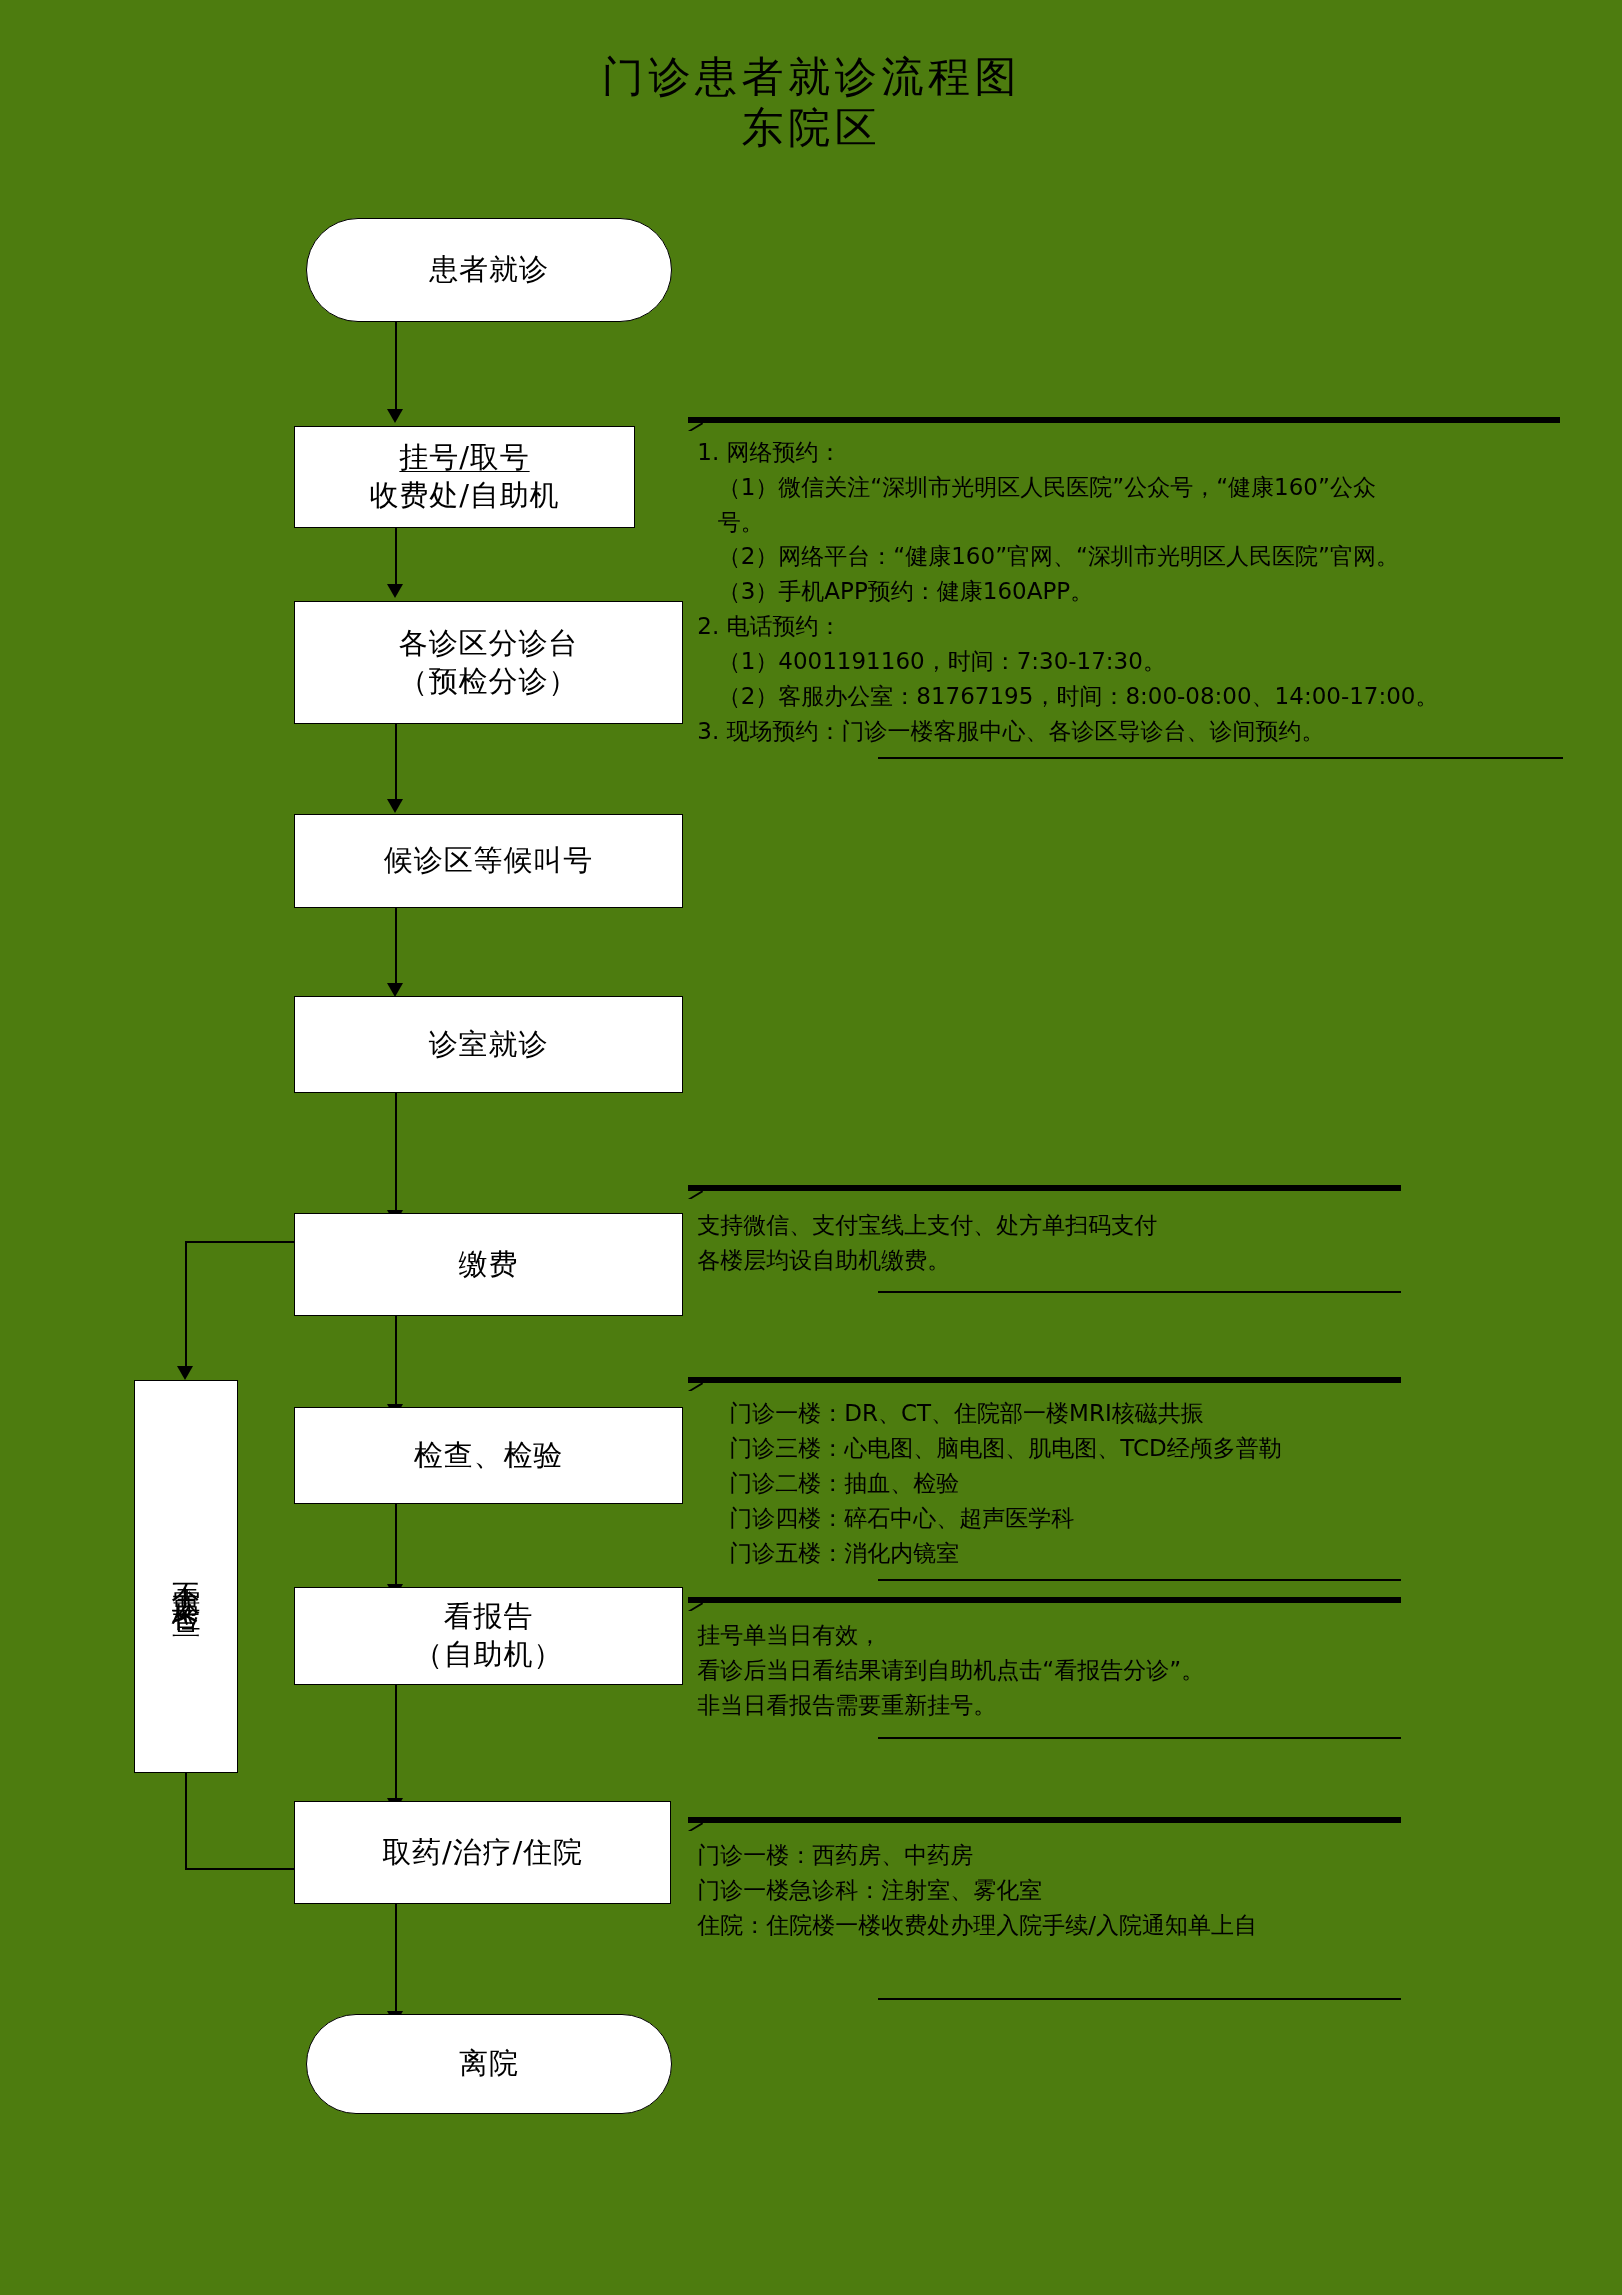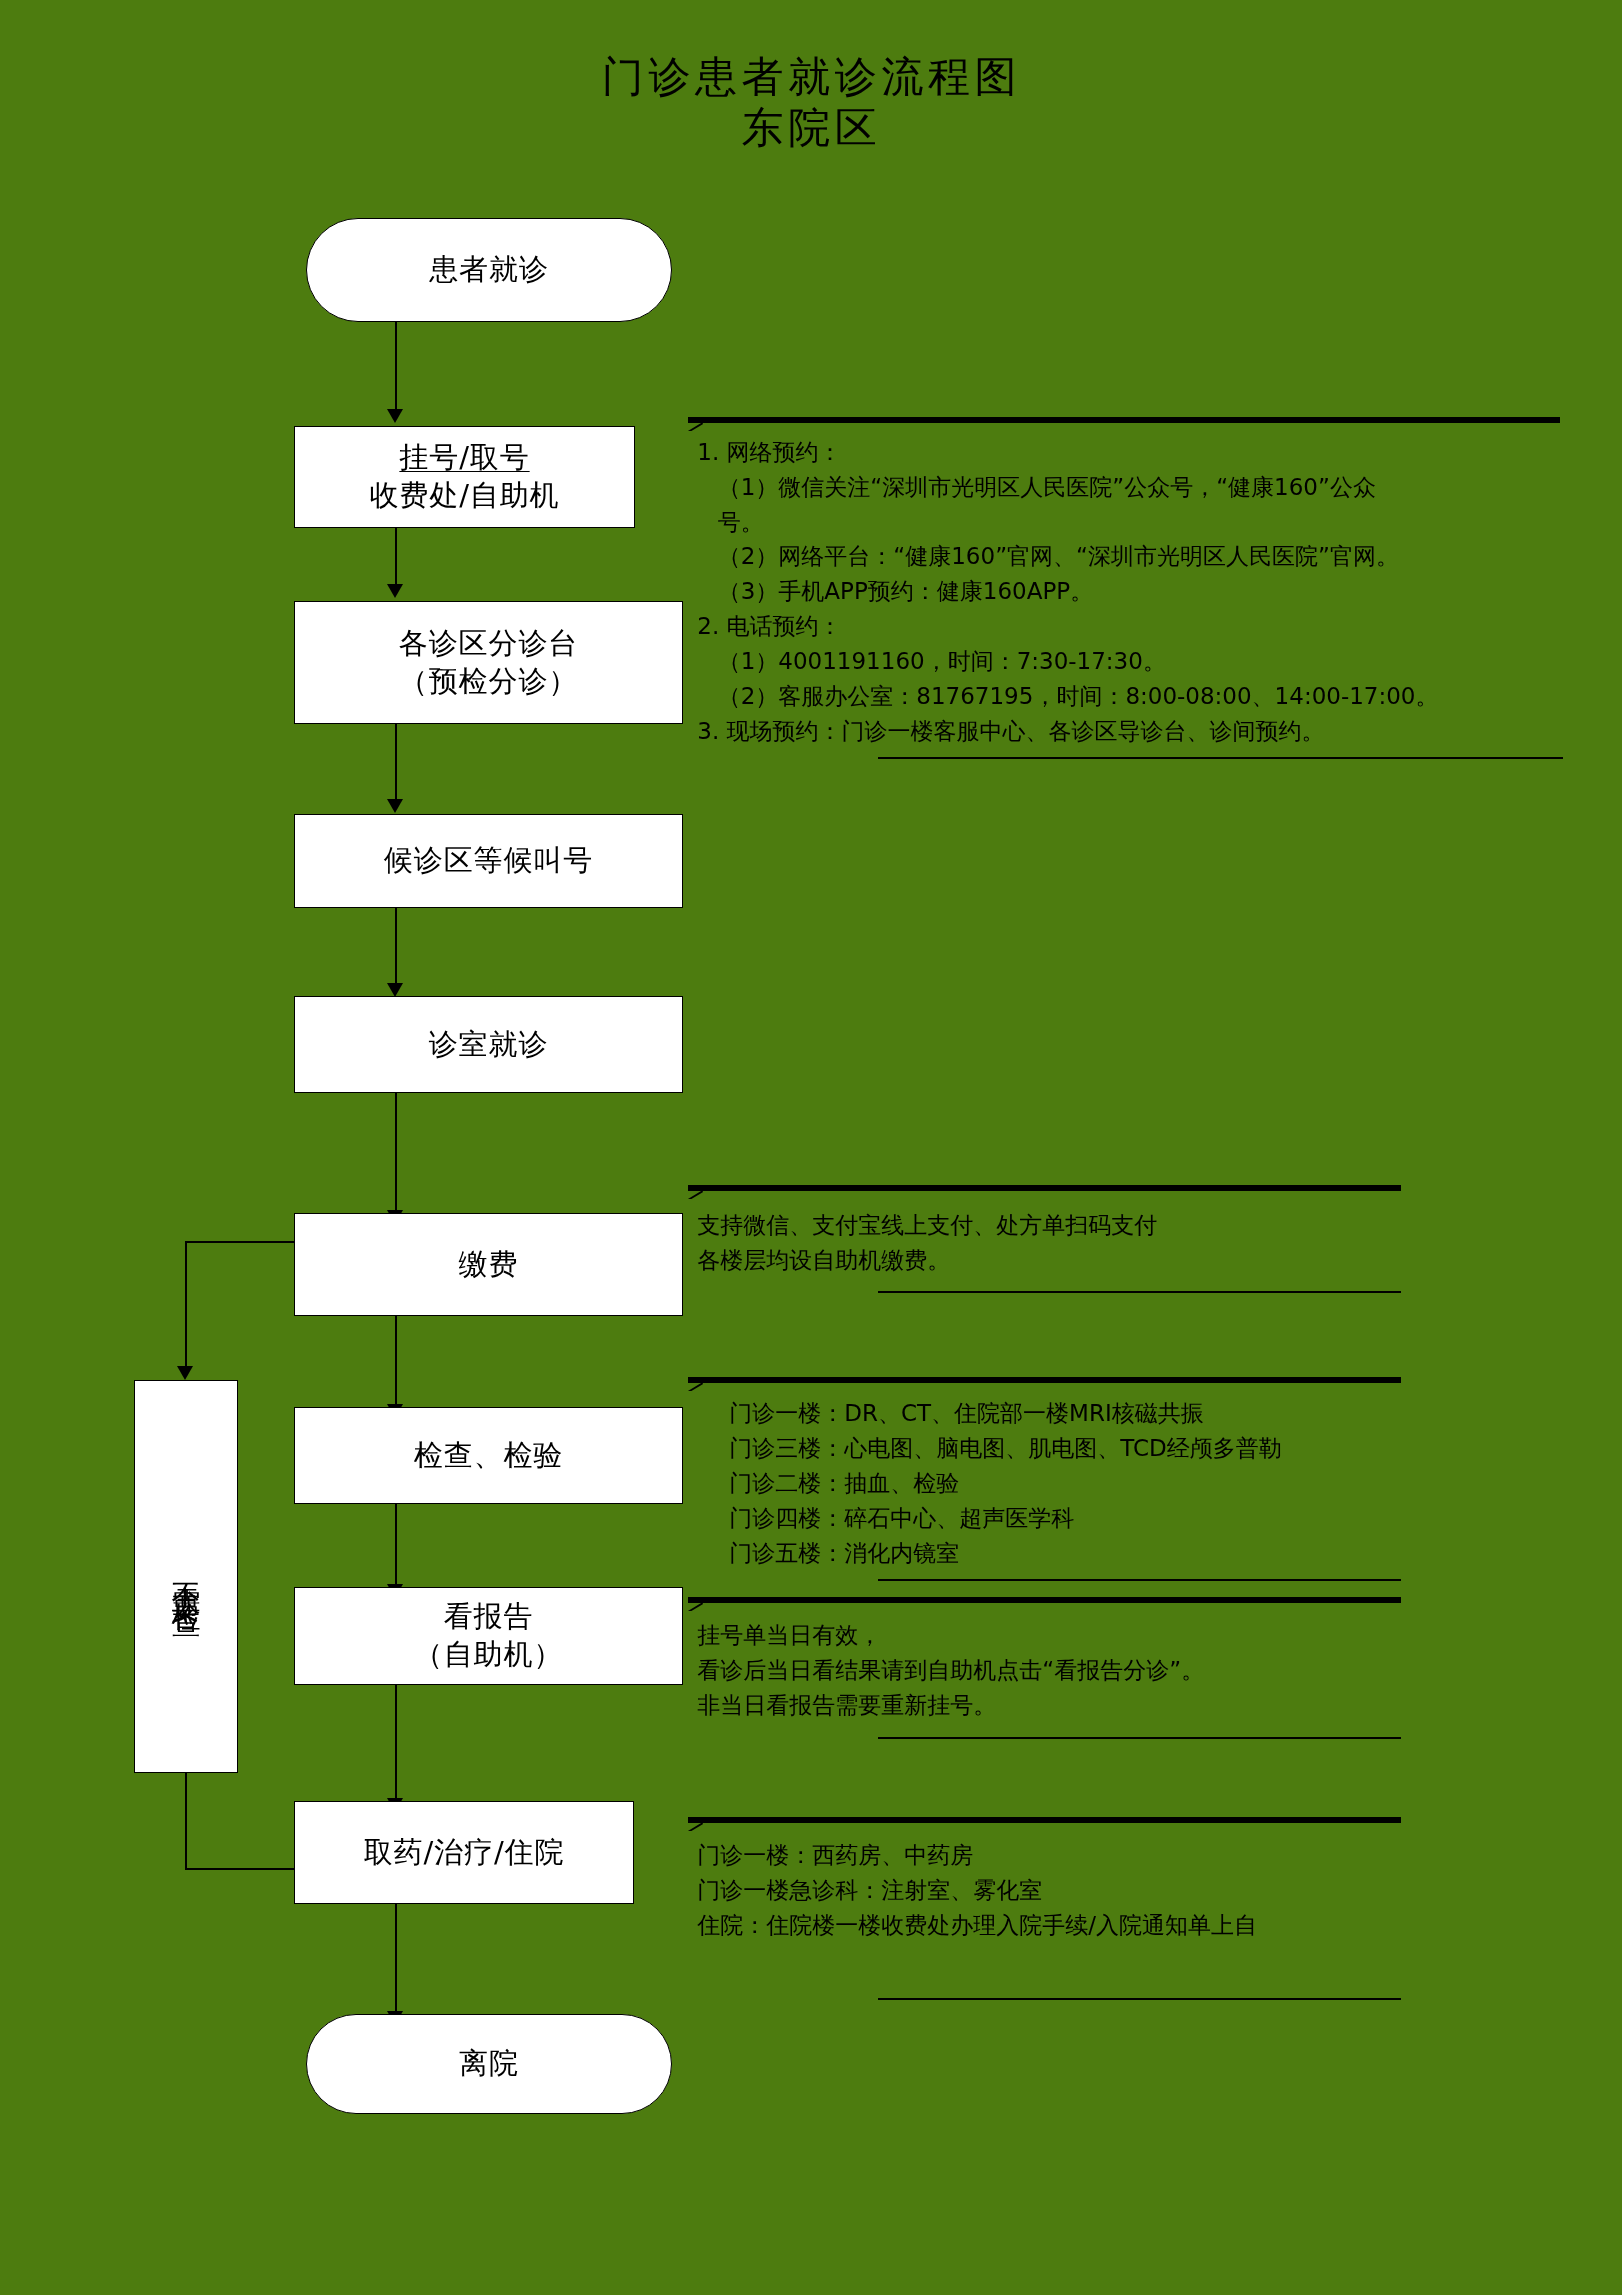--- a/index.html
+++ b/index.html
@@ -204,21 +204,21 @@
 
   <div class="node" style="left:294px; top:1407px; width:389px; height:97px;">
     <span class="line">检查、检验</span>
   </div>
 
   <div class="node" style="left:294px; top:1587px; width:389px; height:98px;">
     <span class="line">看报告</span>
     <span class="line">（自助机）</span>
   </div>
 
-  <div class="node" style="left:294px; top:1801px; width:340px; height:103px;">
+  <div class="node" style="left:294px; top:1801px; width:377px; height:103px;">
     <span class="line">取药/治疗/住院</span>
   </div>
 
   <div class="node terminator" style="left:306px; top:2014px; width:366px; height:100px;">
     <span class="line">离院</span>
   </div>
 
   <div class="node-vertical" style="left:134px; top:1380px; width:104px; height:393px;">
     <span class="vtext">不需要检查</span>
   </div>

